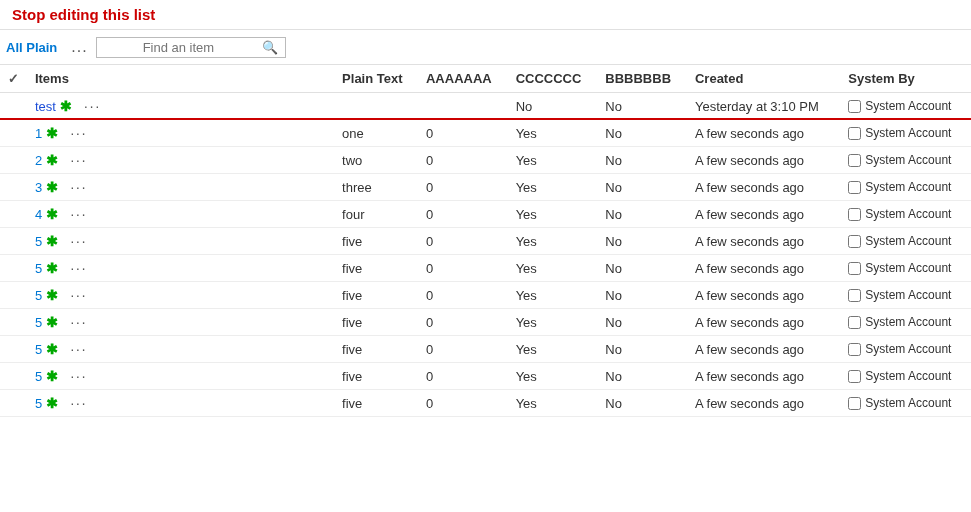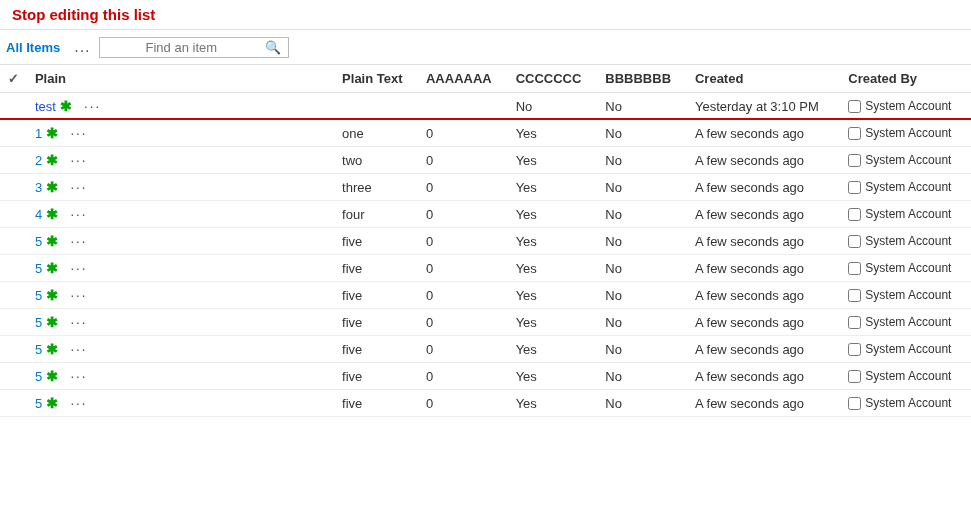--- a/index.html
+++ b/index.html
@@ -121,43 +121,43 @@
 <body>
 
 <div class="top-bar">
   <span class="stop-editing">
     <span style="color:#c00;font-weight:600;cursor:pointer;">Stop</span><span> editing this list</span>
   </span>
 </div>
 
 <div class="toolbar" style="padding-left:0;">
   <div class="toolbar-left">
-    <button class="all-items-btn">All Items</button>
+    <button class="all-items-btn">All Plain</button>
     <button class="ellipsis-btn">...</button>
     <div class="search-box">
       <input type="text" placeholder="Find an item" style="">
       <span class="search-icon">🔍</span>
     </div>
   </div>
 </div>
 
 <div class="list-container table-wrapper" style="position:relative;">
   <table id="main-table">
     <thead>
       <tr>
         <th class="check-col" style="width:24px;">
           <span style="color:#555;">✓</span>
         </th>
-        <th class="title-col">Plain</th>
+        <th class="title-col">Items</th>
         <th>Plain Text</th>
         <th>AAAAAAA</th>
         <th>CCCCCCC</th>
         <th>BBBBBBB</th>
         <th>Created</th>
-        <th>Created By</th>
+        <th>System By</th>
       </tr>
     </thead>
     <tbody id="table-body">
     <tr>
           <td class="check-col"></td>
           <td class="title-col" style="min-width: 260px;">
             <div style="display: flex; align-items: center; gap: 4px;">
               <span style="color: #1d4ed8; cursor: pointer;">test</span>
               <span style="color: rgb(0, 168, 0); font-size: 14px; font-weight: bold;">✱</span>
               <span style="color: rgb(85, 85, 85); font-size: 14px; letter-spacing: 1px; cursor: pointer; margin-left: 8px;">···</span>

